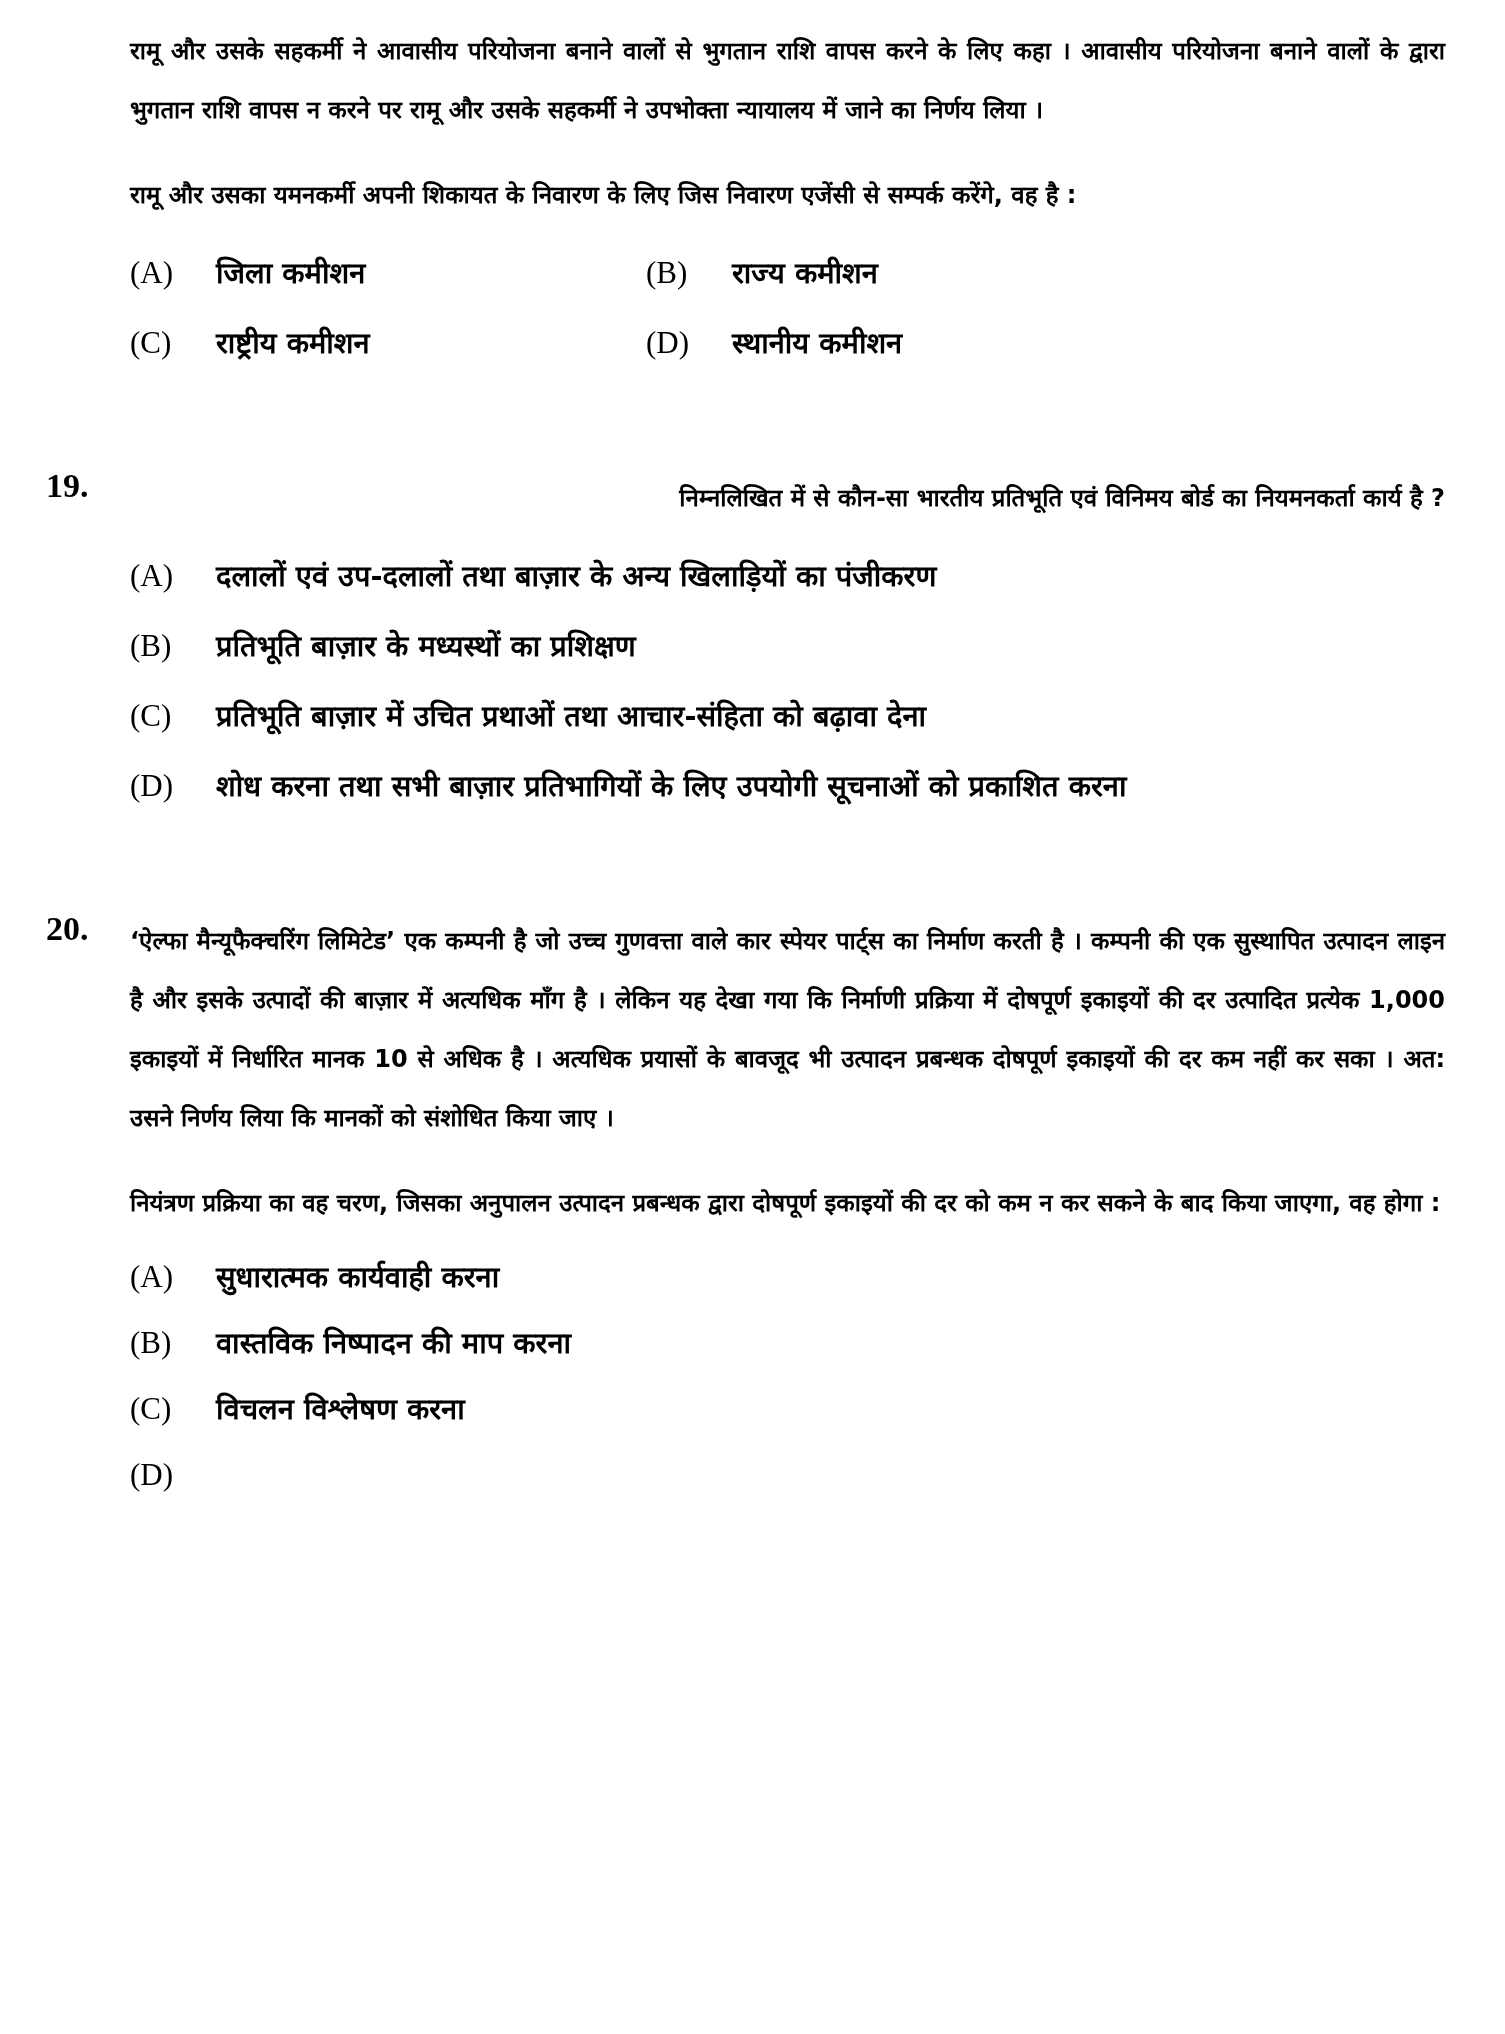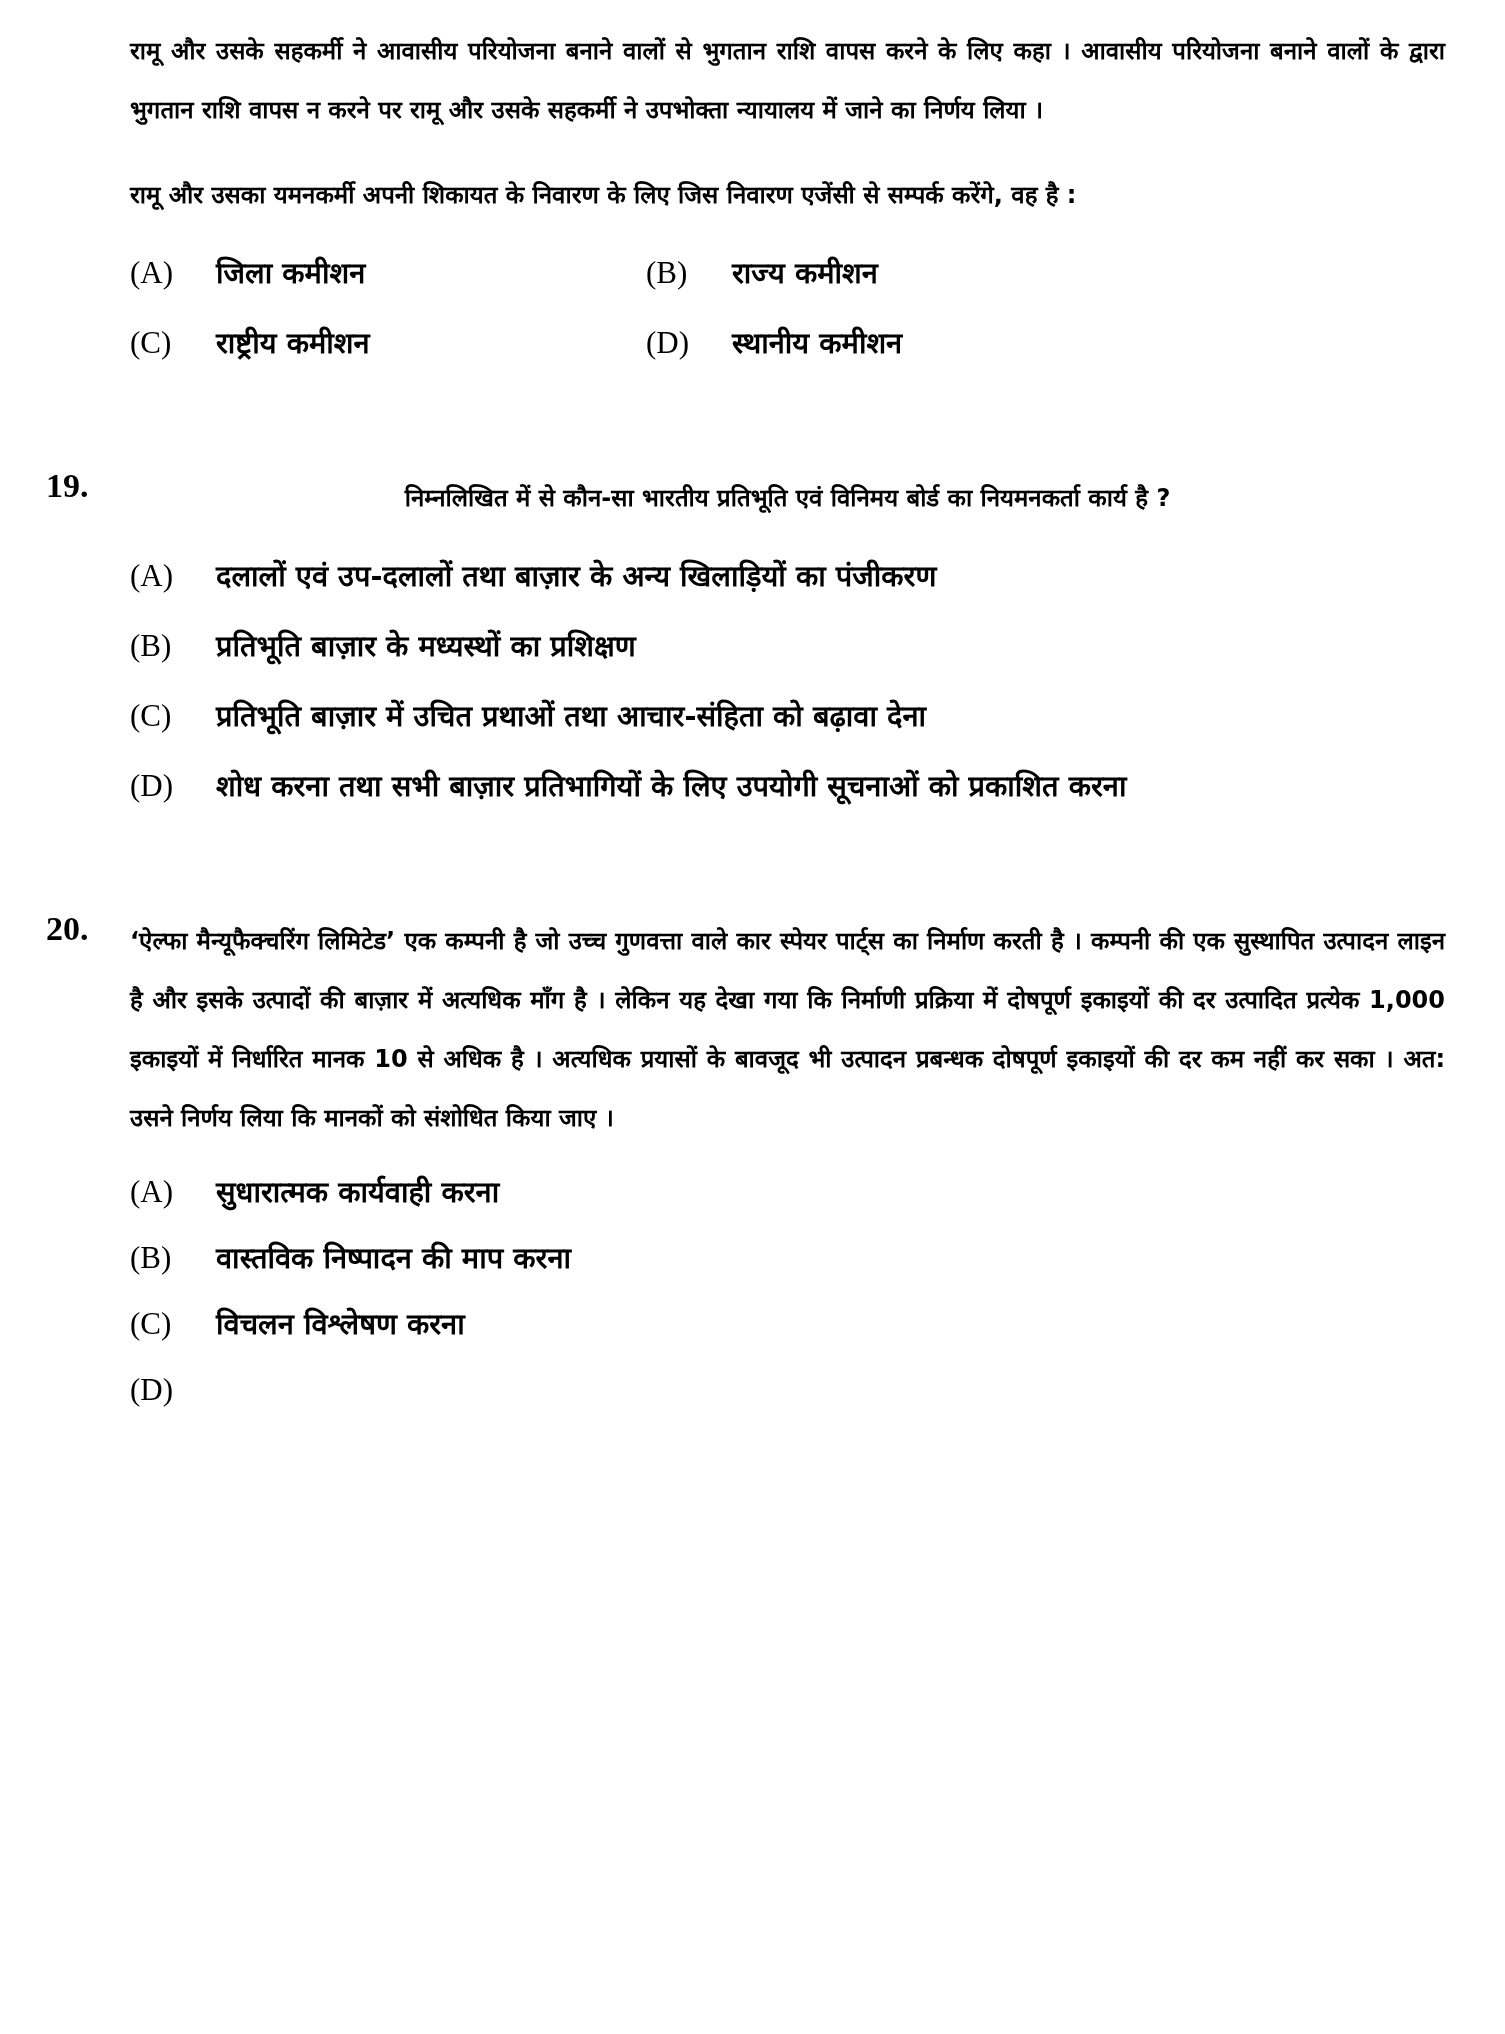--- a/index.html
+++ b/index.html
@@ -56,21 +56,21 @@
 
   
   .stem {
     font-size: 24px;
     line-height: 59px;
     text-align: justify;
     text-justify: inter-word;
     margin: 0;
     padding: 0;
   }
-  .stem.nojust { text-align: center; }
+  .stem.nojust { text-align: right; }
 
   .stem + .stem { margin-top: 26px; }
 
   
   .opts {
     margin-top: 16px;
   }
 
   .opt-row {
     display: flex;
@@ -179,20 +179,21 @@
   </div>
 
   <div class="gap-xl"></div>
 
   <div class="qblock">
     <div class="qnum">20.</div>
     <div class="qbody">
 
       <p class="stem dev">‘ऐल्फा मैन्यूफैक्चरिंग लिमिटेड’ एक कम्पनी है जो उच्च गुणवत्ता वाले कार स्पेयर पार्ट्स का निर्माण करती है । कम्पनी की एक सुस्थापित उत्पादन लाइन है और इसके उत्पादों की बाज़ार में अत्यधिक माँग है । लेकिन यह देखा गया कि निर्माणी प्रक्रिया में दोषपूर्ण इकाइयों की दर उत्पादित प्रत्येक 1,000 इकाइयों में निर्धारित मानक 10 से अधिक है । अत्यधिक प्रयासों के बावजूद भी उत्पादन प्रबन्धक दोषपूर्ण इकाइयों की दर कम नहीं कर सका । अत: उसने निर्णय लिया कि मानकों को संशोधित किया जाए ।</p>
 
+      <p class="stem dev">नियंत्रण प्रक्रिया का वह चरण, जिसका अनुपालन उत्पादन प्रबन्धक द्वारा दोषपूर्ण इकाइयों की दर को कम न कर सकने के बाद किया जाएगा, वह होगा :</p>
 
       <div class="opts tight">
         <div class="opt-row">
           <div class="opt">
             <span class="lab">(A)</span>
             <span class="txt dev">सुधारात्मक कार्यवाही करना</span>
           </div>
         </div>
         <div class="opt-row">
           <div class="opt">

